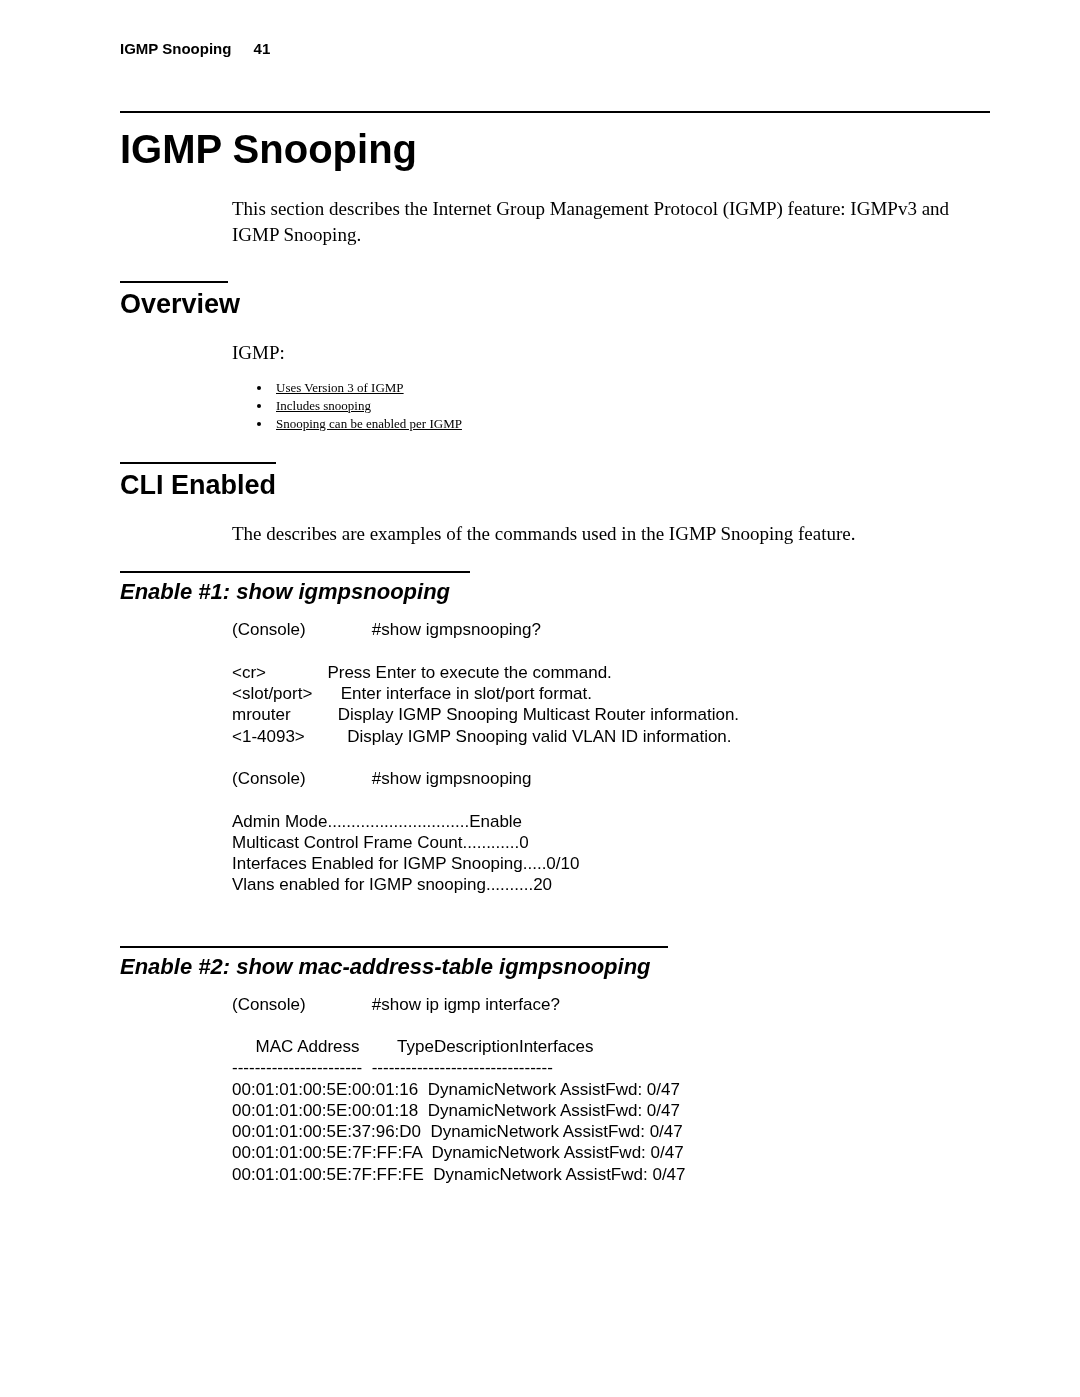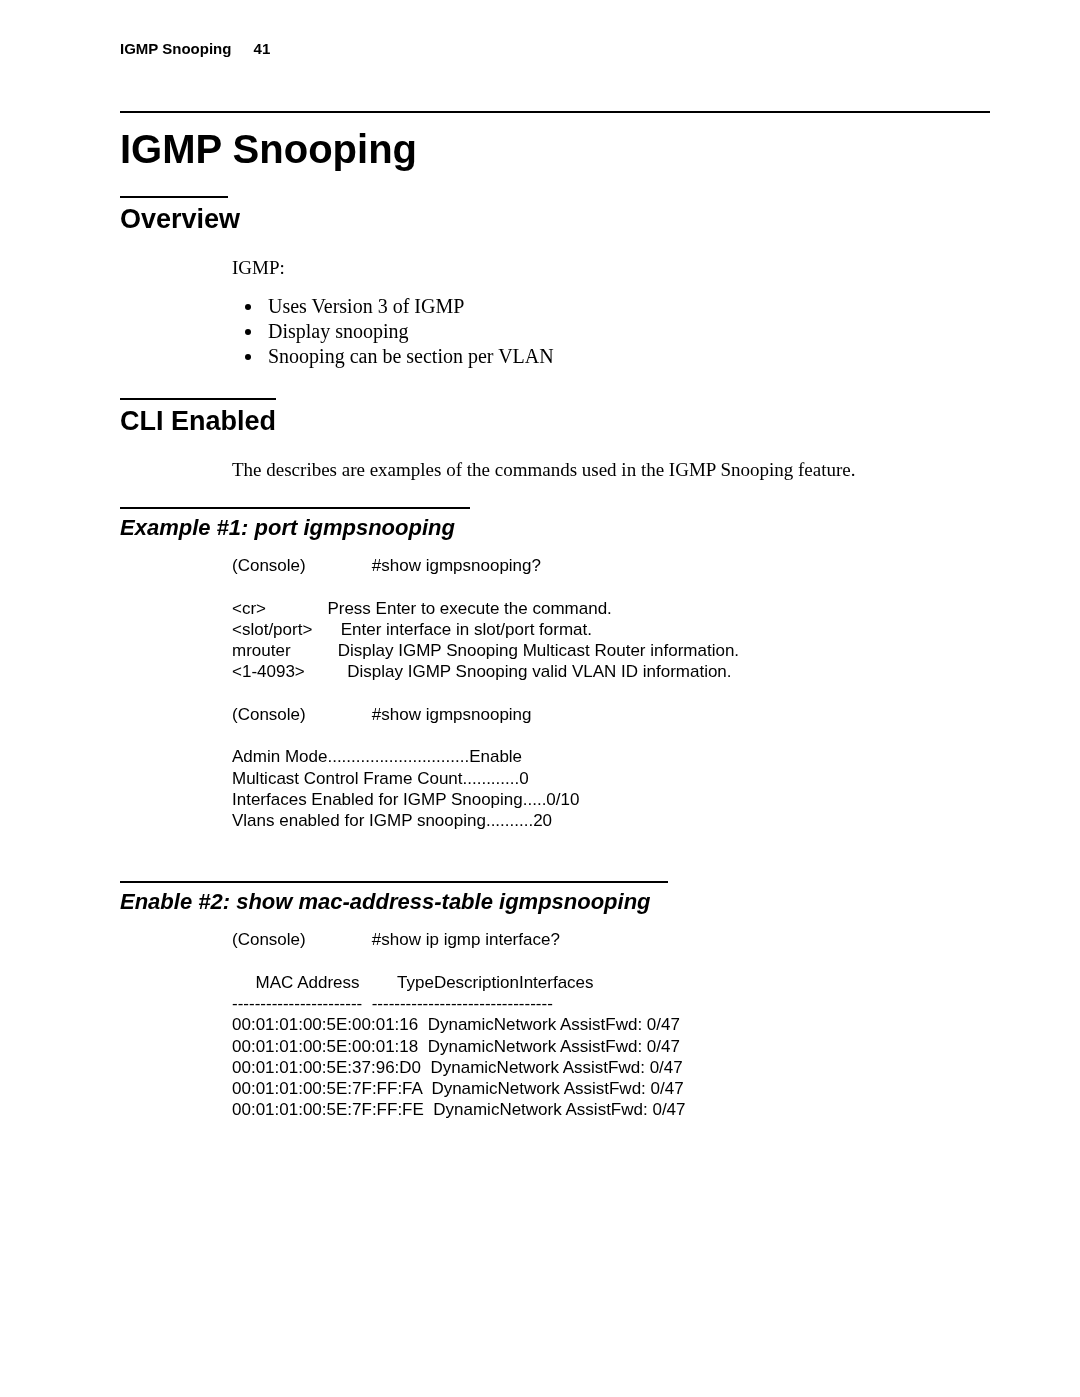--- a/index.html
+++ b/index.html
@@ -66,23 +66,24 @@
   .body-text {
     font-size: 19px;
     margin-left: 112px;
     margin-bottom: 16px;
   }
   ul.bullets {
     margin: 4px 0 30px 112px;
     padding-left: 24px;
   }
   ul.bullets li {
-    font-size: 20px;
-    margin: 2px 8px;
+    font-size: 13px;
+    margin: 2px 16px;
     padding-left: 4px;
+    text-decoration: underline;
   }
   .code-block {
     font-family: Liberation Sans, sans-serif;
     font-size: 17px;
     white-space: pre;
     margin-left: 112px;
     line-height: 1.25;
     margin-bottom: 50px;
   }
 </style>
@@ -91,43 +92,44 @@
 
 <div class="page">
 
   <div class="header-line">
     <span>IGMP Snooping</span>
     <span class="page-num">41</span>
   </div>
 
   <h1 class="chapter-title">IGMP Snooping</h1>
 
+  <div class="intro">This section describes the Internet Group Management Protocol (IGMP) feature: IGMPv3 and IGMP Snooping.</div>
 
   <div class="sec-title-wrap">
     <span class="sec-bar bar-overview"></span>
     <div class="sec-title">Overview</div>
   </div>
 
   <div class="body-text">IGMP:</div>
   <ul class="bullets">
     <li>Uses Version 3 of IGMP</li>
-    <li>Display snooping</li>
-    <li>Snooping can be section per VLAN</li>
+    <li>Includes snooping</li>
+    <li>Snooping can be enabled per IGMP</li>
   </ul>
 
   <div class="sec-title-wrap">
     <span class="sec-bar bar-cli"></span>
     <div class="sec-title">CLI Enabled</div>
   </div>
 
   <div class="body-text" style="margin-bottom:26px;">The describes are examples of the commands used in the IGMP Snooping feature.</div>
 
   <div>
     <span class="sec-bar bar-ex1"></span>
-    <div class="sub-title">Example #1: port igmpsnooping</div>
+    <div class="sub-title">Enable #1: show igmpsnooping</div>
     <div class="code-block">(Console)              #show igmpsnooping?
 
 &lt;cr&gt;             Press Enter to execute the command.
 &lt;slot/port&gt;      Enter interface in slot/port format.
 mrouter          Display IGMP Snooping Multicast Router information.
 &lt;1-4093&gt;         Display IGMP Snooping valid VLAN ID information.
 
 (Console)              #show igmpsnooping
 
 Admin Mode..............................Enable

